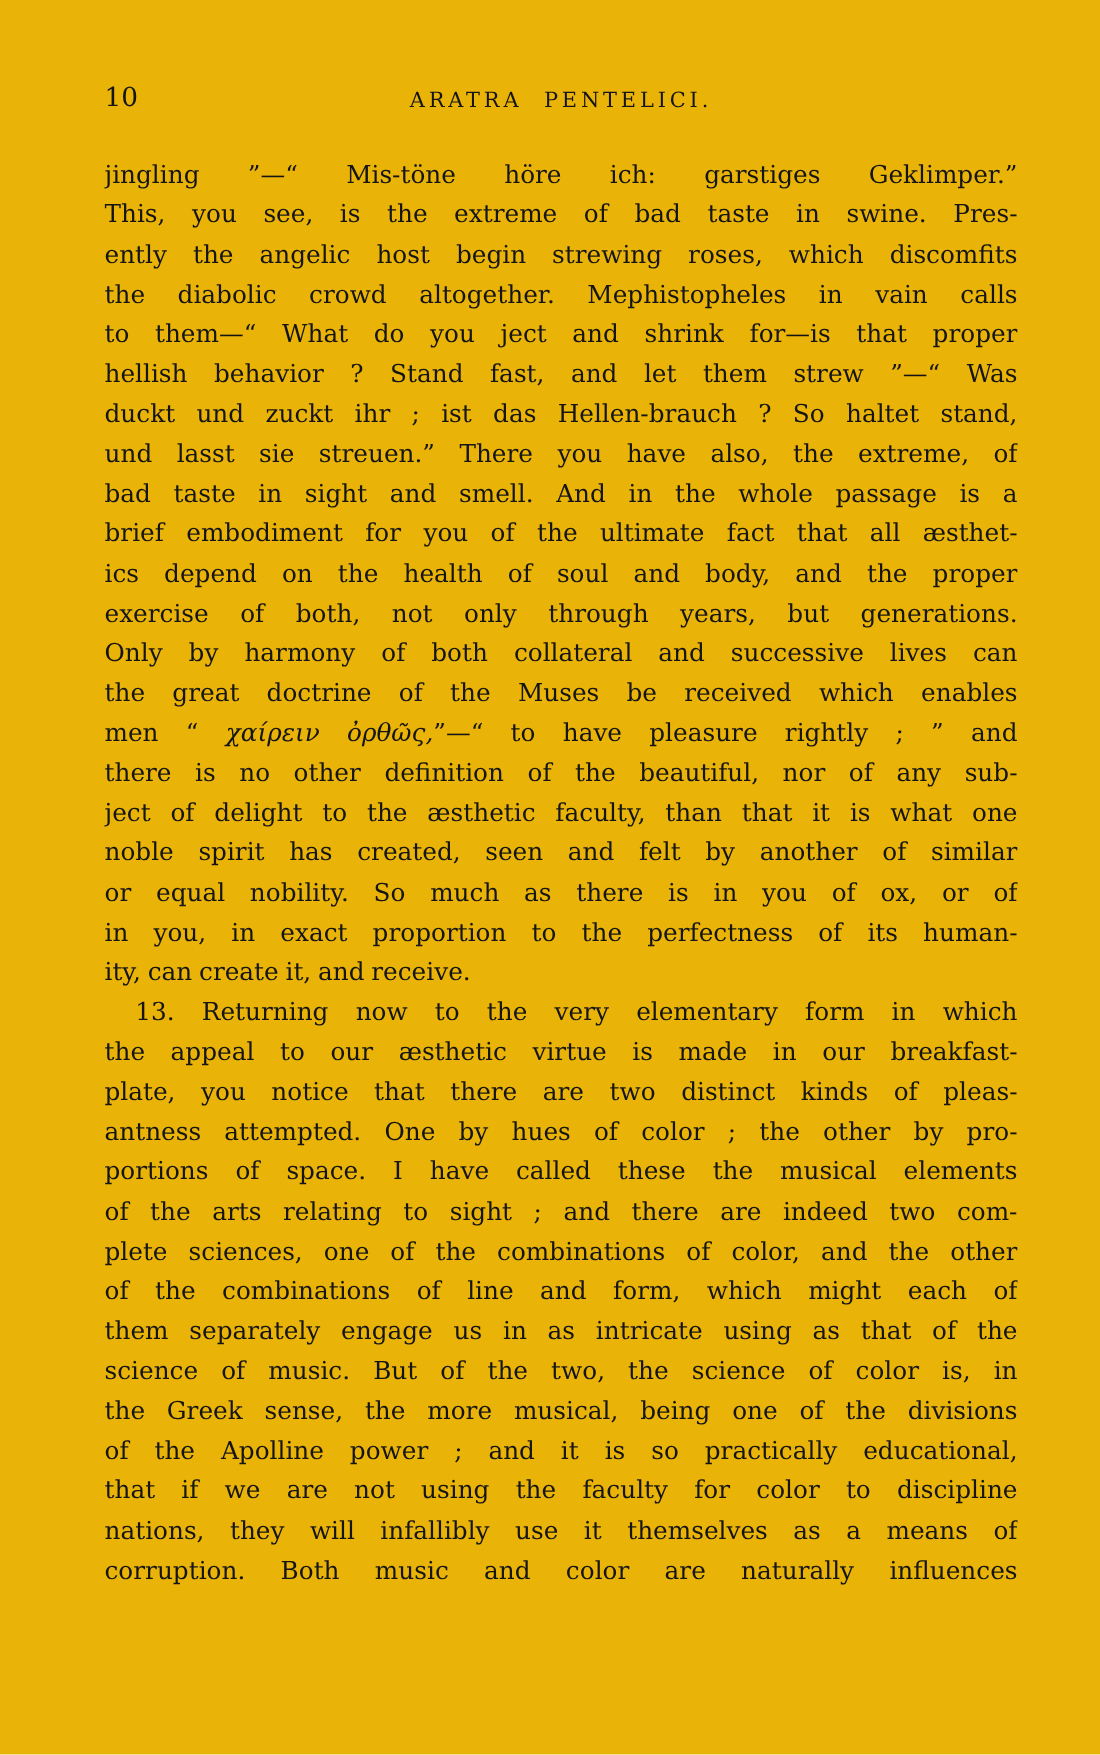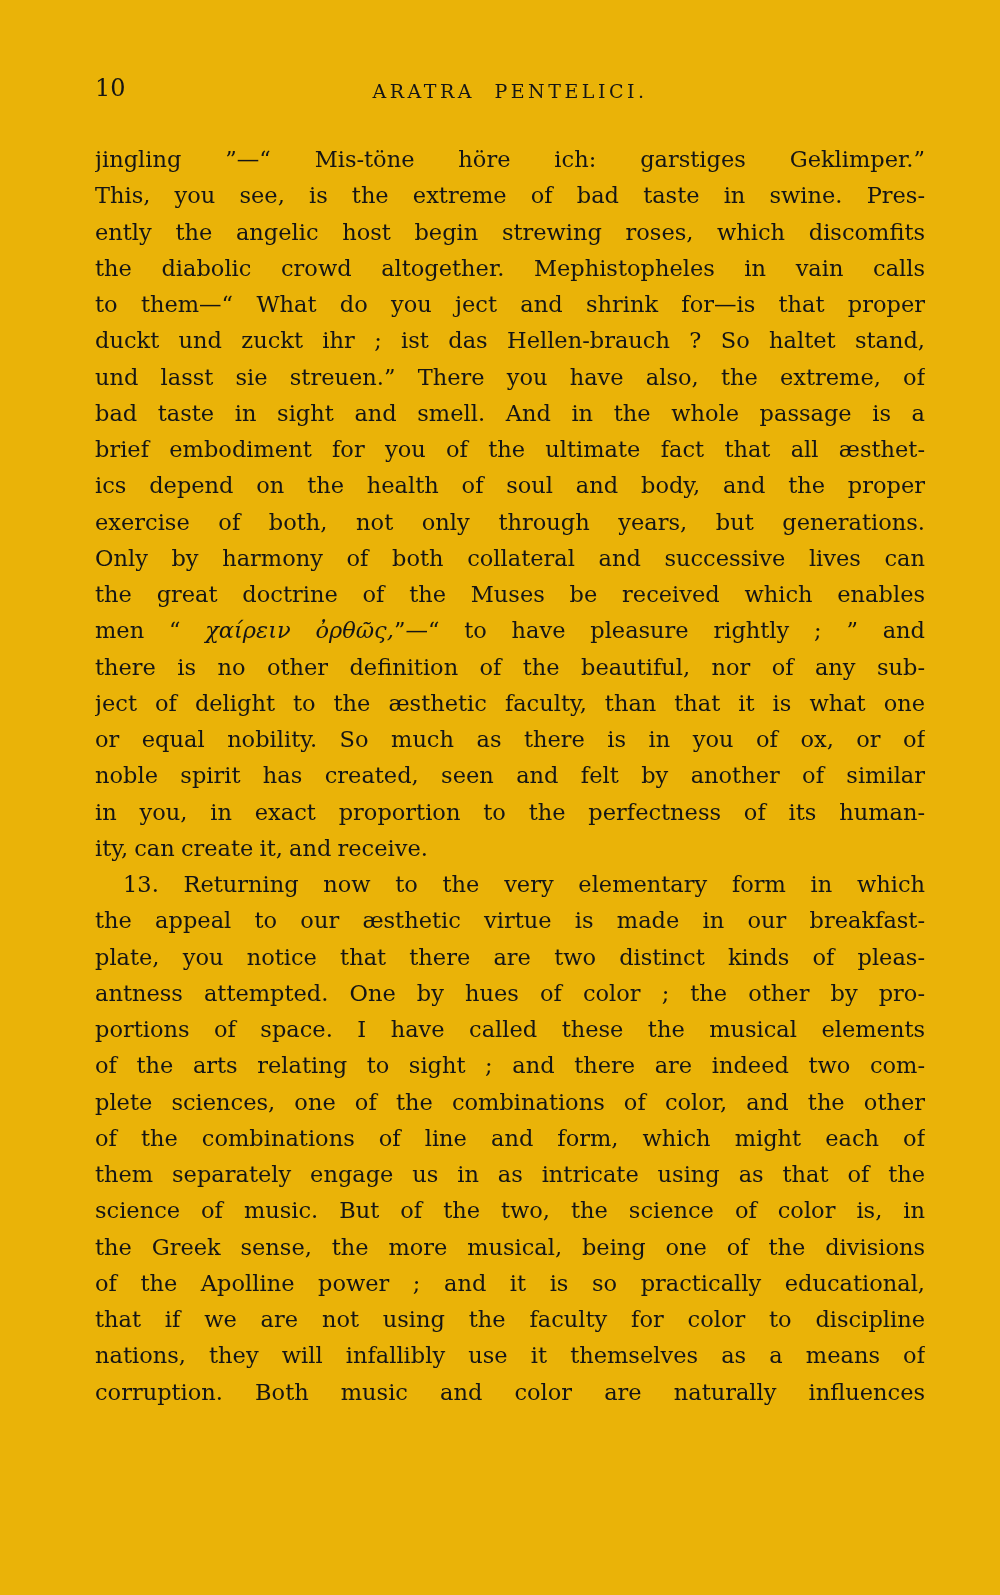--- a/index.html
+++ b/index.html
@@ -62,33 +62,34 @@
     <span class="page-number">10</span>
     <div class="running-title">ARATRA PENTELICI.</div>
   </div>
   <div class="page-body">
       <div class="paragraph">
         <div class="line">jingling ”—“ Mis-töne höre ich: garstiges Geklimper.”</div>
         <div class="line">This, you see, is the extreme of bad taste in swine.  Pres-</div>
         <div class="line">ently the angelic host begin strewing roses, which discomfits</div>
         <div class="line">the diabolic crowd altogether.  Mephistopheles in vain calls</div>
         <div class="line">to them—“ What do you ject and shrink for—is that proper</div>
+        <div class="line">hellish behavior ?  Stand fast, and let them strew ”—“ Was</div>
         <div class="line">duckt und zuckt ihr ; ist das Hellen-brauch ?  So haltet stand,</div>
         <div class="line">und lasst sie streuen.”  There you have also, the extreme, of</div>
         <div class="line">bad taste in sight and smell.  And in the whole passage is a</div>
         <div class="line">brief embodiment for you of the ultimate fact that all æsthet-</div>
         <div class="line">ics depend on the health of soul and body, and the proper</div>
         <div class="line">exercise of both, not only through years, but generations.</div>
         <div class="line">Only by harmony of both collateral and successive lives can</div>
         <div class="line">the great doctrine of the Muses be received which enables</div>
         <div class="line"><span>men  “ </span><span class="greek">χαίρειν ὀρθῶς,</span><span>”—“ to have pleasure rightly ; ”  and</span></div>
         <div class="line">there is no other definition of the beautiful, nor of any sub-</div>
         <div class="line">ject of delight to the æsthetic faculty, than that it is what one</div>
+        <div class="line">noble spirit has created, seen and felt by another of similar</div>
         <div class="line">or equal nobility.  So much as there is in you of ox, or of</div>
-        <div class="line">noble spirit has created, seen and felt by another of similar</div>
         <div class="line">in you, in exact proportion to the perfectness of its human-</div>
         <div class="line flush">ity, can create it, and receive.</div>
       </div>
       <div class="paragraph">
         <div class="line indent">13. Returning now to the very elementary form in which</div>
         <div class="line">the appeal to our æsthetic virtue is made in our breakfast-</div>
         <div class="line">plate, you notice that there are two distinct kinds of pleas-</div>
         <div class="line">antness attempted.  One by hues of color ; the other by pro-</div>
         <div class="line">portions of space.  I have called these the musical elements</div>
         <div class="line">of the arts relating to sight ; and there are indeed two com-</div>

